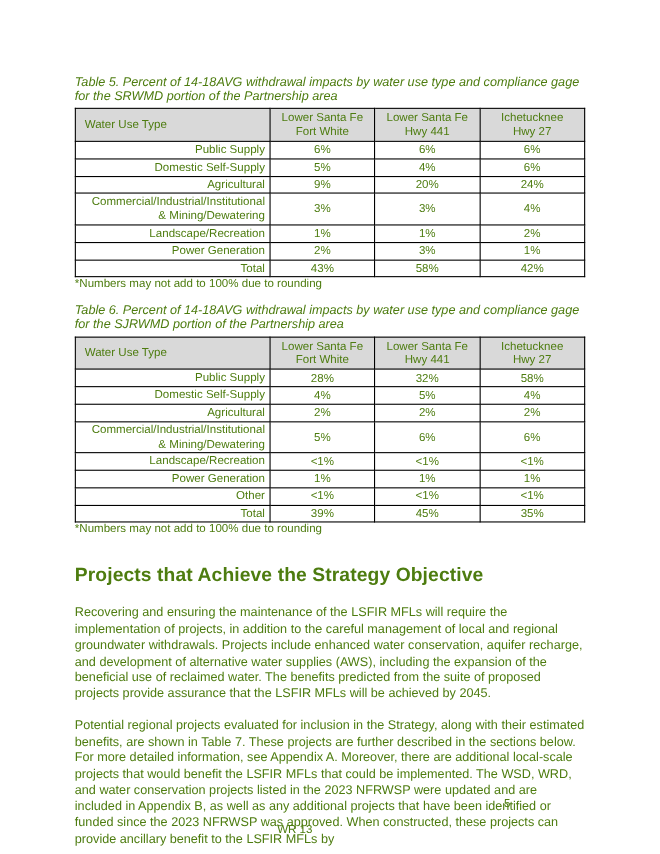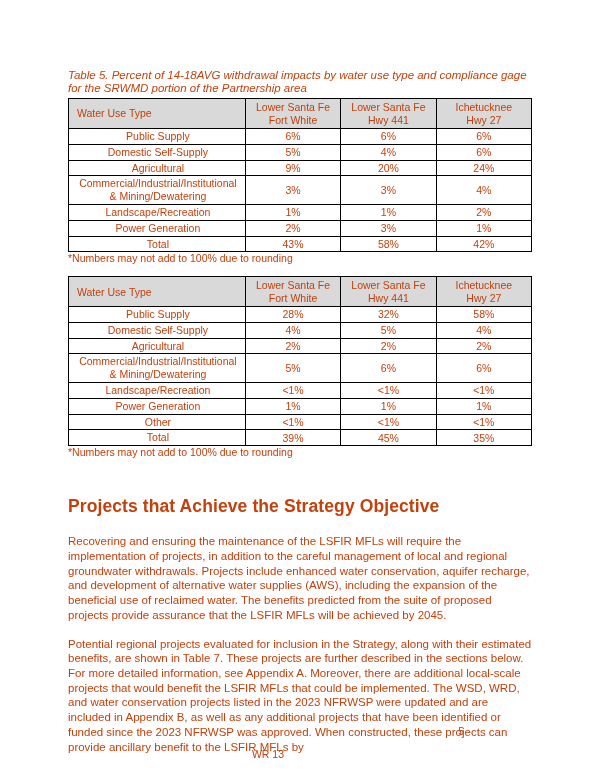--- a/index.html
+++ b/index.html
@@ -2,21 +2,21 @@
 <html><head>
 <meta charset="utf-8">
 <style>
   * { margin:0; padding:0; box-sizing:border-box; }
   html,body { background:#ffffff; }
   .page {
     position:relative;
     width:536px; height:776px;
     background:#ffffff;
     font-family:"Liberation Sans", sans-serif;
-    color:#c2410c;
+    color:#4d7c0f;
     overflow:hidden;
   }
   .content {
     position:absolute;
     top:69px; left:68px; width:464px;
   }
   .table-caption {
     font-style:italic;
     font-size:11.5px;
     line-height:1.14;
@@ -35,37 +35,37 @@
     text-align:center;
     vertical-align:middle;
     padding:2px 2px;
     line-height:1.18;
   }
   thead th.col-label {
     text-align:left;
     padding-left:8px;
   }
   td.row-label {
-    text-align:center;
+    text-align:right;
     padding:1px 4px 1px 6px;
     line-height:1.22;
   }
   td.val {
     text-align:center;
     padding:1px 2px;
   }
   .table-footnote {
     font-size:10.5px;
     margin-top:0;
   }
   .table-block + .table-block { margin-top:12px; }
   .section-heading {
     font-size:17.5px;
     font-weight:bold;
-    margin-top:38px;
+    margin-top:25px;
     margin-bottom:17px;
     letter-spacing:0.1px;
   }
   .body-paragraph {
     font-size:11.5px;
     line-height:1.28;
   }
   .body-paragraph + .body-paragraph { margin-top:14px; }
   .page-number {
     position:absolute;
@@ -153,20 +153,21 @@
               <td class="val">43%</td>
               <td class="val">58%</td>
               <td class="val">42%</td>
             </tr>
           </tbody>
       </table>
       <div class="table-footnote">*Numbers may not add to 100% due to rounding</div>
     </div>
 
     <div class="table-block">
+      <div class="table-caption">Table 6. Percent of 14-18AVG withdrawal impacts by water use type and compliance gage for the SJRWMD portion of the Partnership area</div>
       <table>
         <colgroup>
           <col style="width:38.2%">
             <col style="width:20.6%">
             <col style="width:20.6%">
             <col style="width:20.6%">
         </colgroup>
         <thead>
             <tr>
               <th class="col-label">Water Use Type</th>

